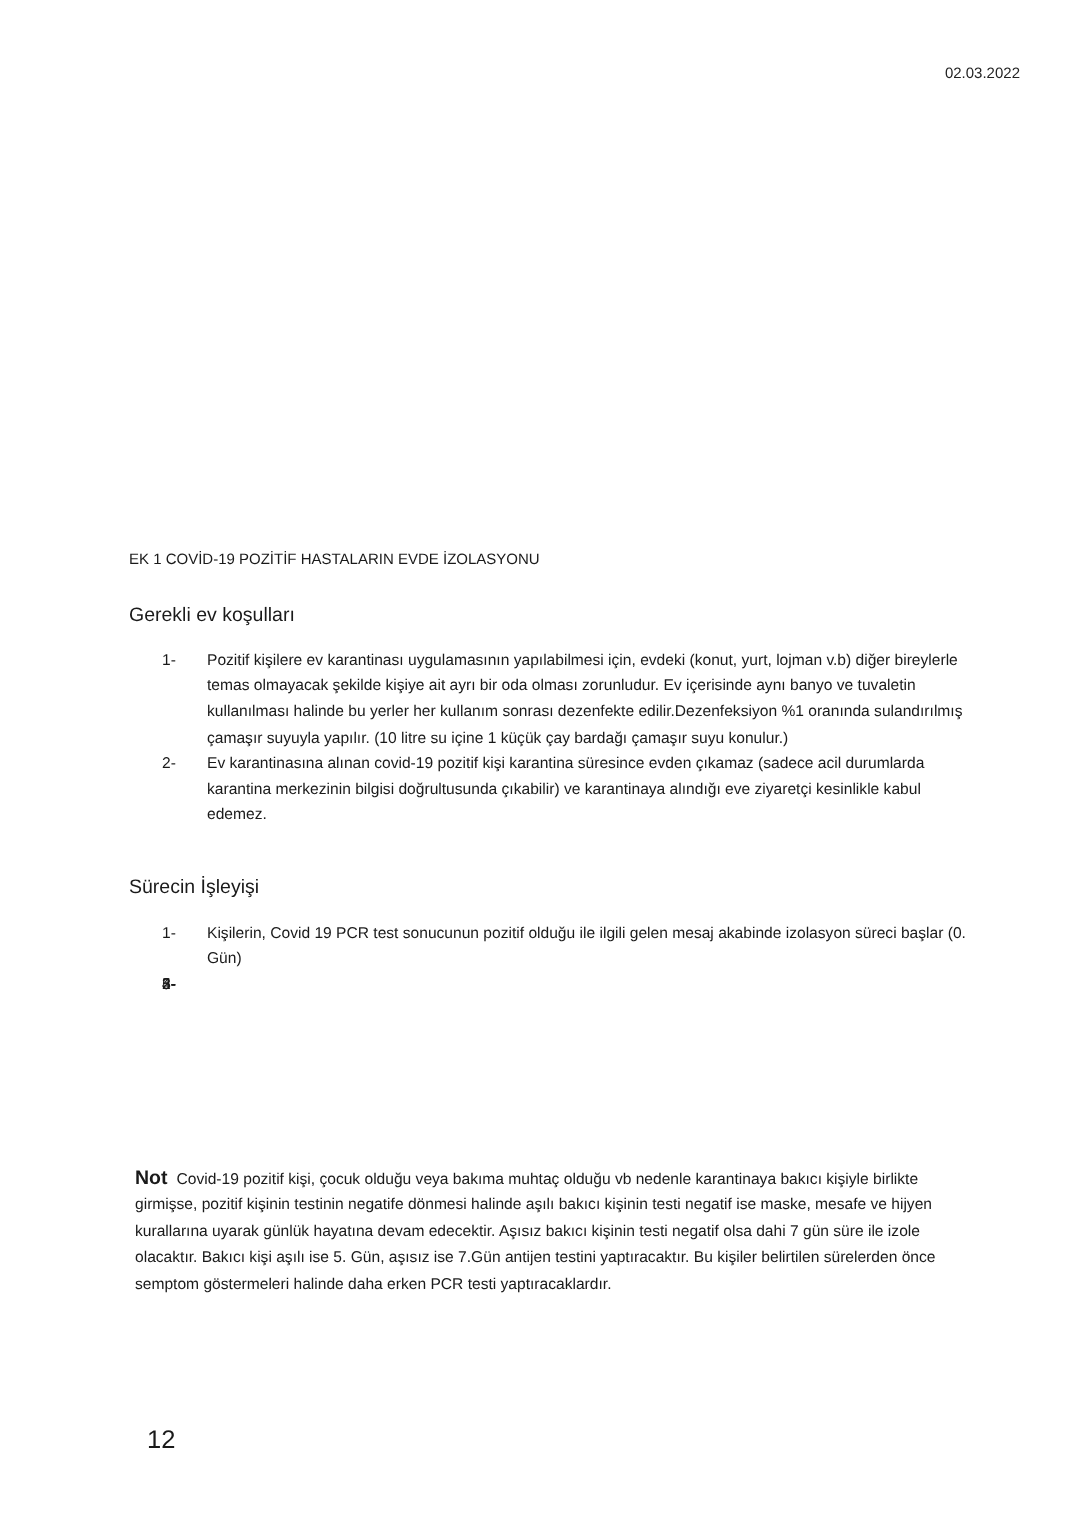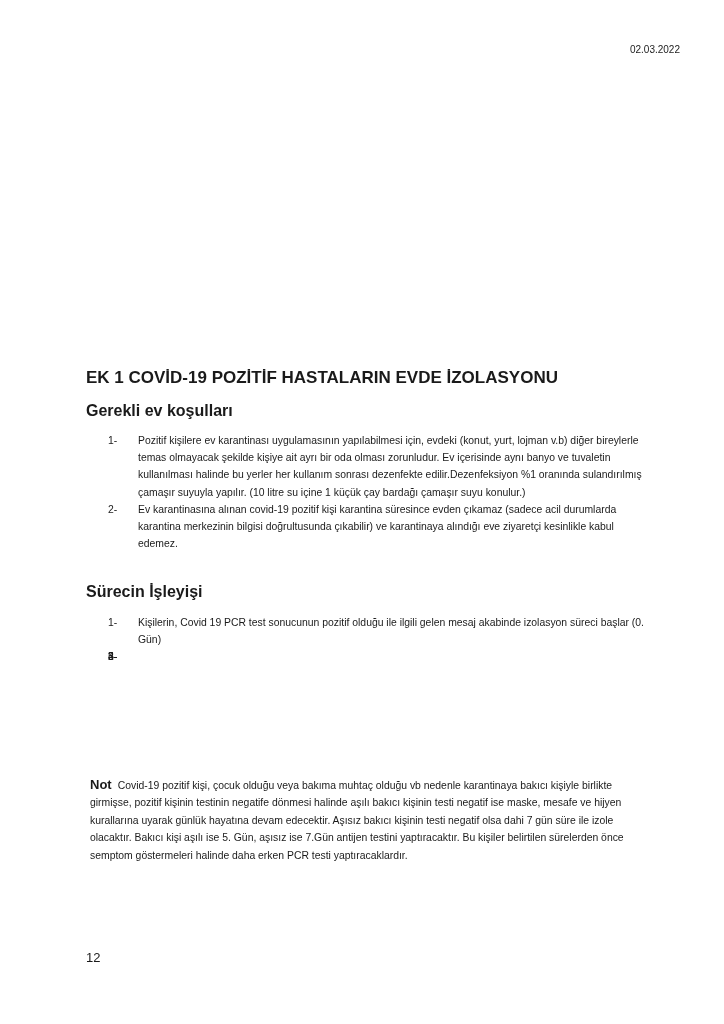--- a/index.html
+++ b/index.html
@@ -1,30 +1,30 @@
 <!DOCTYPE html>
 <html><head>
 <meta charset="utf-8">
 <style>
   html, body { margin: 0; padding: 0; background: #ffffff; }
   body { width: 724px; height: 1024px; position: relative; overflow: hidden;
          font-family: "Liberation Sans", "DejaVu Sans", sans-serif; color: #1a1a1a; }
   .date { position: absolute; top: 44px; right: 44px; font-size: 10px; color: #222; }
-  .title { position: absolute; top: 368px; left: 86px; font-size: 17px; font-weight: bold; letter-spacing: 0; margin: 0; }
-  .h2 { position: absolute; left: 86px; font-size: 16px; font-weight: bold; margin: 0; }
+  .title { position: absolute; top: 368px; left: 86px; font-size: 10px; font-weight: normal; letter-spacing: 0; margin: 0; }
+  .h2 { position: absolute; left: 86px; font-size: 13px; font-weight: normal; margin: 0; }
   .h2.a { top: 402px; }
   .h2.b { top: 583px; }
   ol.list { position: absolute; left: 108px; width: 540px; margin: 0; padding: 0; list-style: none; font-size: 10.4px; line-height: 17.2px; }
   ol.list.a { top: 432px; }
   ol.list.b { top: 614px; }
   ol.list li { position: relative; padding-left: 30px; }
   ol.list li .num { position: absolute; left: 0; top: 0; }
   .note { position: absolute; top: 776px; left: 90px; width: 566px; font-size: 10.4px; line-height: 17.4px; margin: 0; }
   .note .not-label { font-weight: bold; font-size: 13px; margin-right: 6px; }
-  .page-num { position: absolute; top: 950px; left: 86px; font-size: 13px; text-align: center; }
+  .page-num { position: absolute; top: 950px; left: 98px; font-size: 17px; text-align: center; }
 </style>
 </head>
 <body>
 
 <div class="date">02.03.2022</div>
 
 <h1 class="title">EK 1 COVİD-19 POZİTİF HASTALARIN  EVDE İZOLASYONU</h1>
 
 <h2 class="h2 a">Gerekli ev koşulları</h2>
 <ol class="list a">

